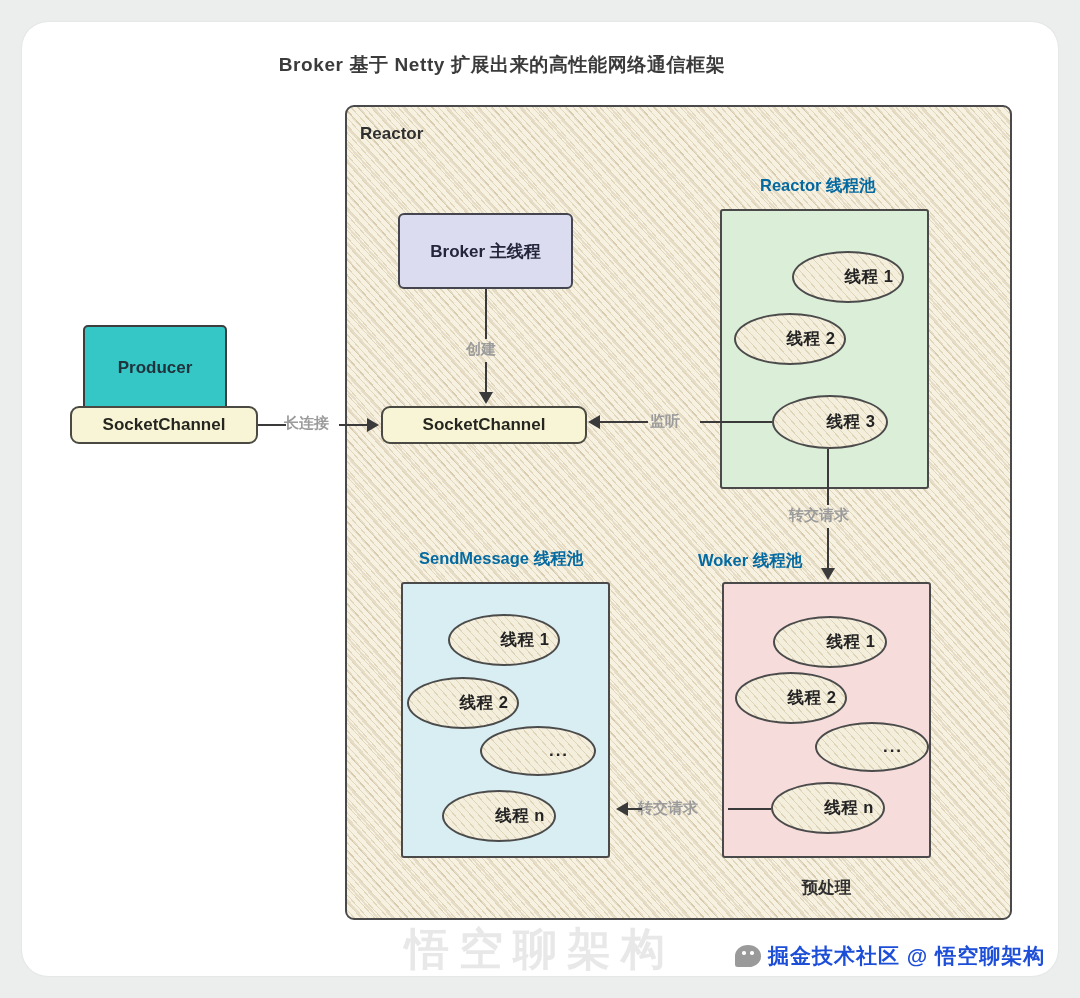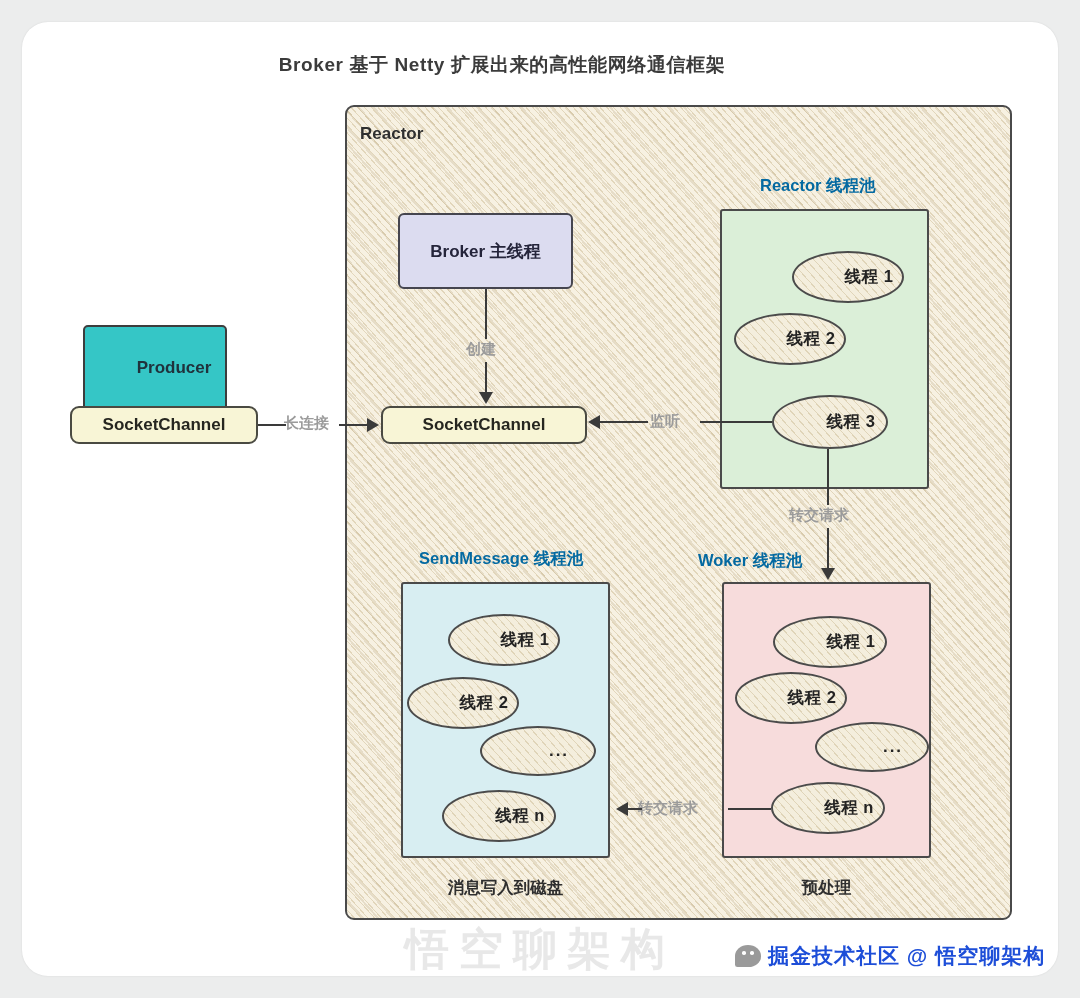--- a/index.html
+++ b/index.html
@@ -104,21 +104,20 @@
   }
   #producer-label {
     position: absolute;
     left: 83px;
     top: 358px;
     width: 144px;
     text-align: center;
     font-size: 17px;
     font-weight: 600;
     color: #20323c;
-    padding-left: 19px;
   }
 
   #producer-socket-box {
     position: absolute;
     left: 70px;
     top: 406px;
     width: 188px;
     height: 38px;
     background: #f8f5d6;
     border: 2px solid #4a4a42;
@@ -387,21 +386,20 @@
   </div>
   <div class="thread-oval hatch-cream" style="left:407px; top:677px; width:112px; height:52px;">
     <span>线程 2</span>
   </div>
   <div class="thread-oval hatch-cream dots" style="left:480px; top:726px; width:116px; height:50px;">
     <span>...</span>
   </div>
   <div class="thread-oval hatch-cream" style="left:442px; top:790px; width:114px; height:52px;">
     <span>线程 n</span>
   </div>
-  <div class="pool-caption" style="left:401px; top:877px; width:209px;">消息写入到磁盘</div>
 
   <div class="pool-title" style="left:698px; top:550px;">Woker 线程池</div>
   <div id="worker-pool-box" class="pool-box"></div>
 
   <div class="thread-oval hatch-cream" style="left:773px; top:616px; width:114px; height:52px;">
     <span>线程 1</span>
   </div>
   <div class="thread-oval hatch-cream" style="left:735px; top:672px; width:112px; height:52px;">
     <span>线程 2</span>
   </div>

